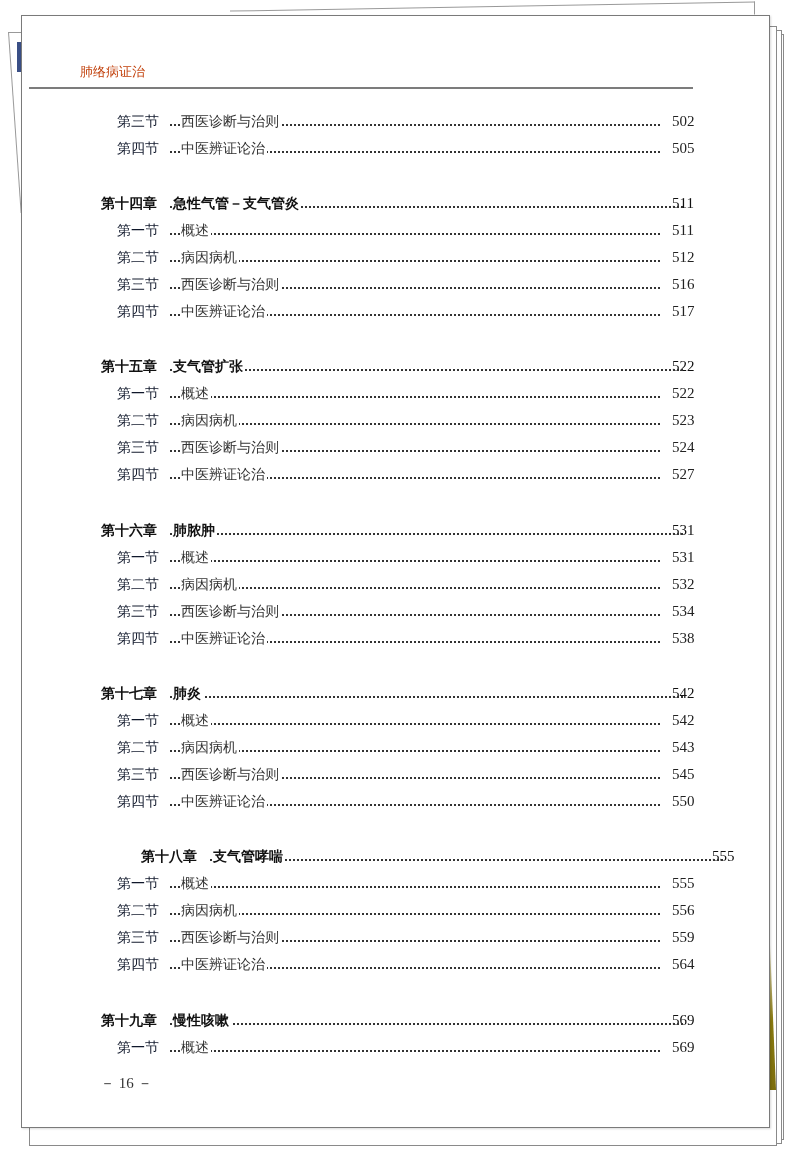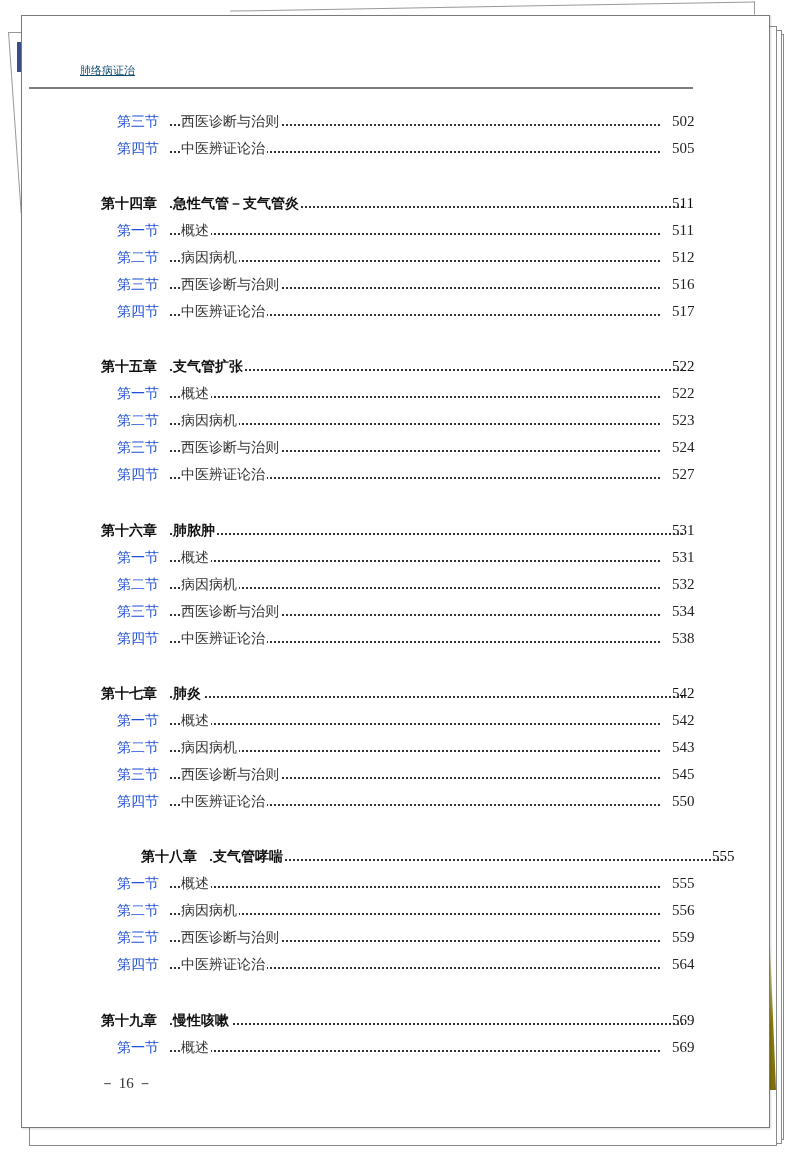--- a/index.html
+++ b/index.html
@@ -27,23 +27,22 @@
     position:absolute; left:769px; top:920px; width:7px; height:170px;
     background:linear-gradient(to bottom, rgba(128,112,16,0) 0%, #8a7a10 60%, #7d6e0e 100%);
     clip-path:polygon(0 0, 100% 100%, 0 100%);
   }
   .page {
     position:absolute; left:21px; top:15px; width:749px; height:1113px;
     background:#fff; border:1px solid #7a7a7a; box-sizing:border-box;
     box-shadow:1px 1px 2px rgba(0,0,0,0.15);
   }
   .running-head {
-    position:absolute; left:80px; top:63px; font-size:11px; color:#0c4a6e;
+    position:absolute; left:80px; top:63px; font-size:13px; color:#c2410c;
     font-family:"DejaVu Sans", "Liberation Sans", sans-serif;
-    text-decoration:underline;
   }
   .head-rule { position:absolute; left:29px; top:87px; width:664px; height:2px; background:#7c7c7c; }
 
   .toc { position:absolute; left:0; top:0; width:800px; }
   .row {
     position:absolute; left:0; width:800px; height:22px;
     font-size:14px; line-height:22px; color:#222;
   }
   .row .num { position:absolute; }
   .row .title { position:absolute; background:#fff; padding-right:2px; z-index:2; }
@@ -57,21 +56,21 @@
   }
   .row .page-no {
     position:absolute; left:666px; width:28px; text-align:left;
     font-family:"Liberation Serif", "DejaVu Serif", serif; font-size:15px;
     background:#fff; padding-left:6px;
   }
   .row.chapter { font-weight:bold; font-family:"DejaVu Sans", "Liberation Sans", sans-serif; color:#111;padding-left:23px; }
   .row.chapter .num { left:101px; }
   .row.chapter .title { left:173px; }
   .row.chapter .page-no { font-weight:normal; }
-  .row.section .num { left:117px; color:#1d4ed8; }
+  .row.section .num { left:117px; color:#0f172a; }
   .row.section .title { left:181px; color:#333; }
 
   .folio {
     position:absolute; left:100px; top:1074px; font-size:15px; color:#333;
     font-family:"Liberation Serif", "DejaVu Serif", serif;
   }
 </style>
 </head>
 <body>
 

